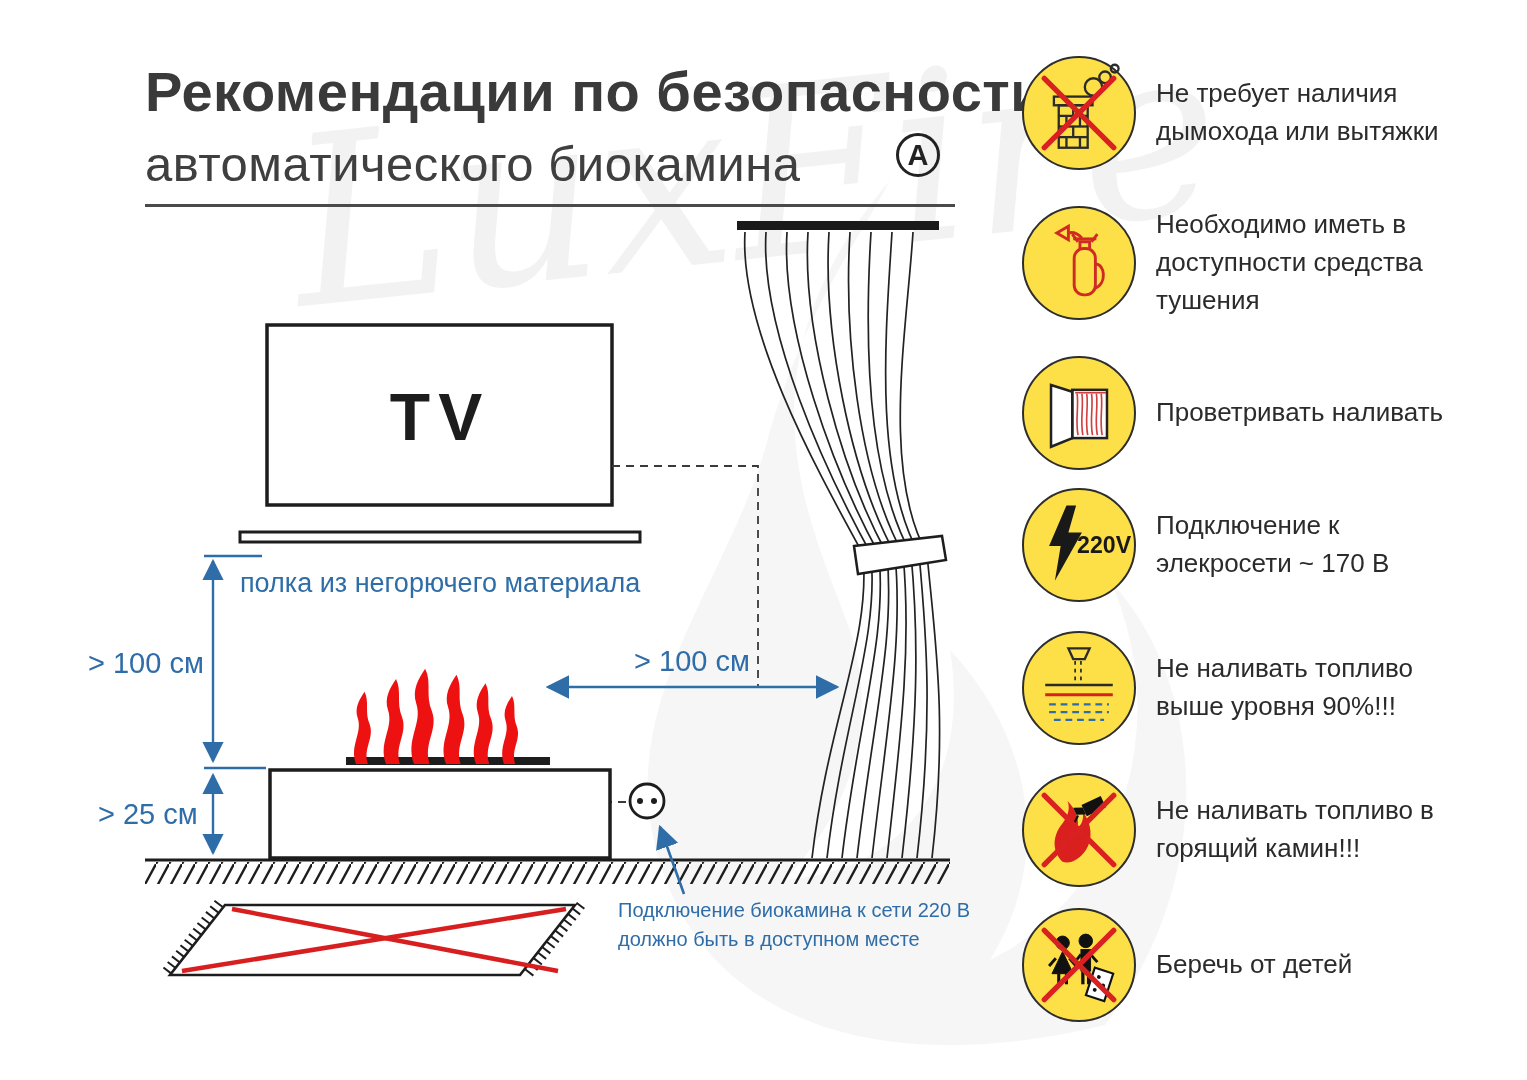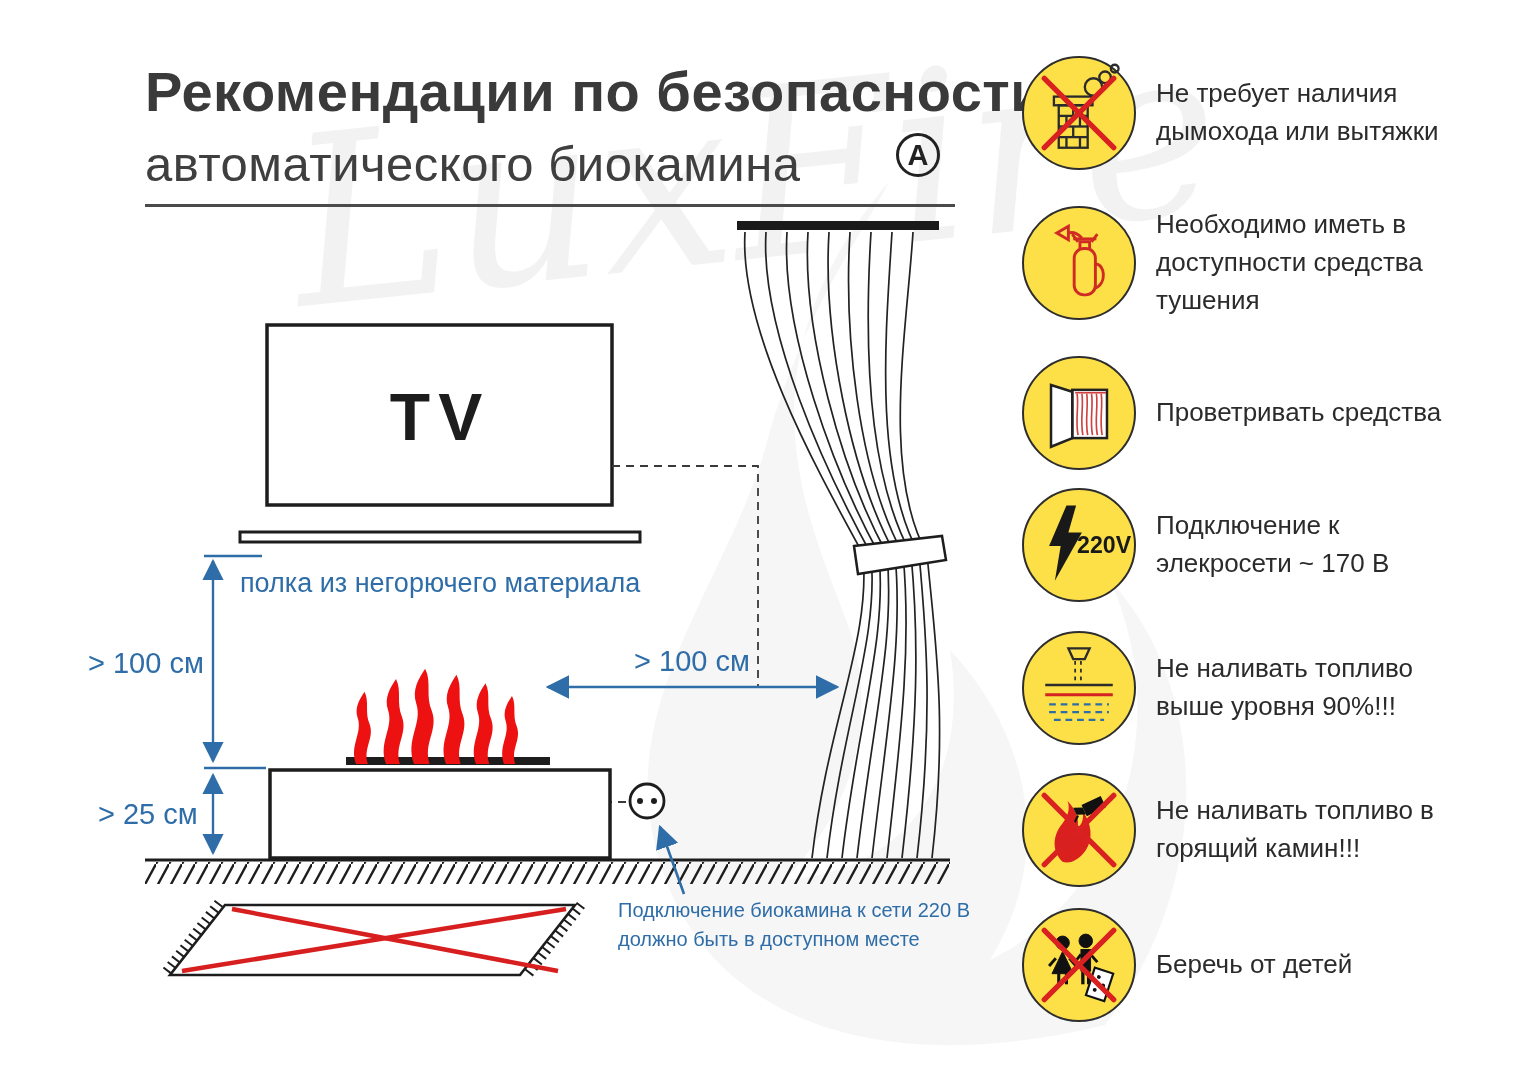--- a/index.html
+++ b/index.html
@@ -197,21 +197,21 @@
           <line x1="53" y1="36" x2="85" y2="36"></line>
           <path d="M55,37 C57,50 53,64 56,80"></path>
           <path d="M60,37 C62,50 58,64 61,80"></path>
           <path d="M65,37 C67,50 63,64 66,80"></path>
           <path d="M70,37 C72,50 68,64 71,80"></path>
           <path d="M75,37 C77,50 73,64 76,80"></path>
           <path d="M80,37 C82,50 78,64 81,80"></path>
         </g>
       </svg>
     </div>
-    <div class="rule-text">Проветривать средства</div>
+    <div class="rule-text">Проветривать наливать</div>
   </div>
 
   <div class="rule-row" style="top:488px">
     <div class="icon-circle">
       <svg viewBox="0 0 114 114">
         <polygon points="44,16 26,58 38,58 32,94 60,44 46,44 54,16" fill="#191919"></polygon>
         <text x="55" y="65" font-size="24" font-weight="bold" fill="#191919" font-family="Liberation Sans, sans-serif">220V</text>
       </svg>
     </div>
     <div class="rule-text">Подключение к элекросети ~ 170 В</div>

